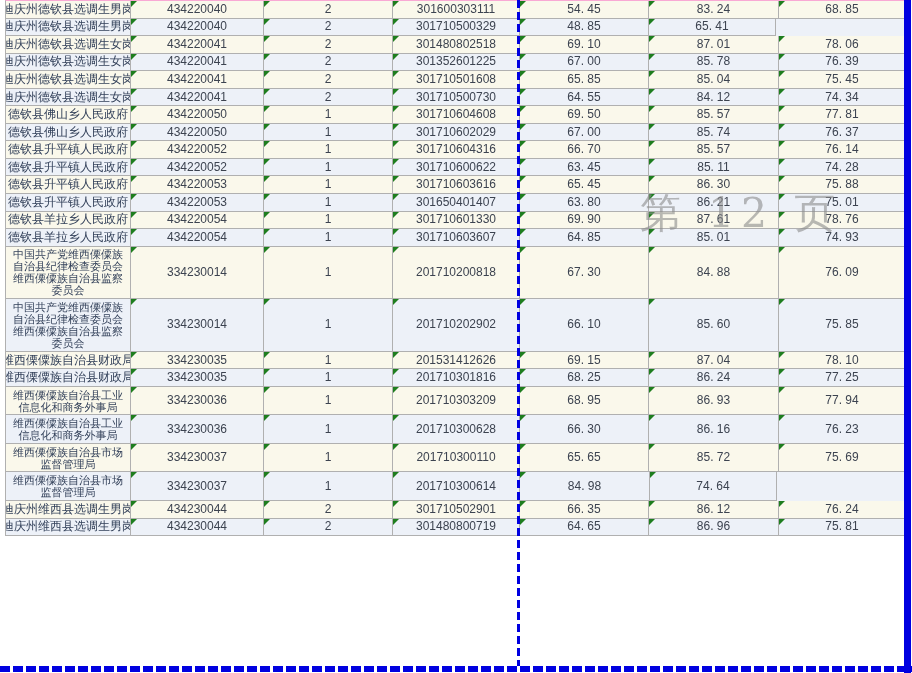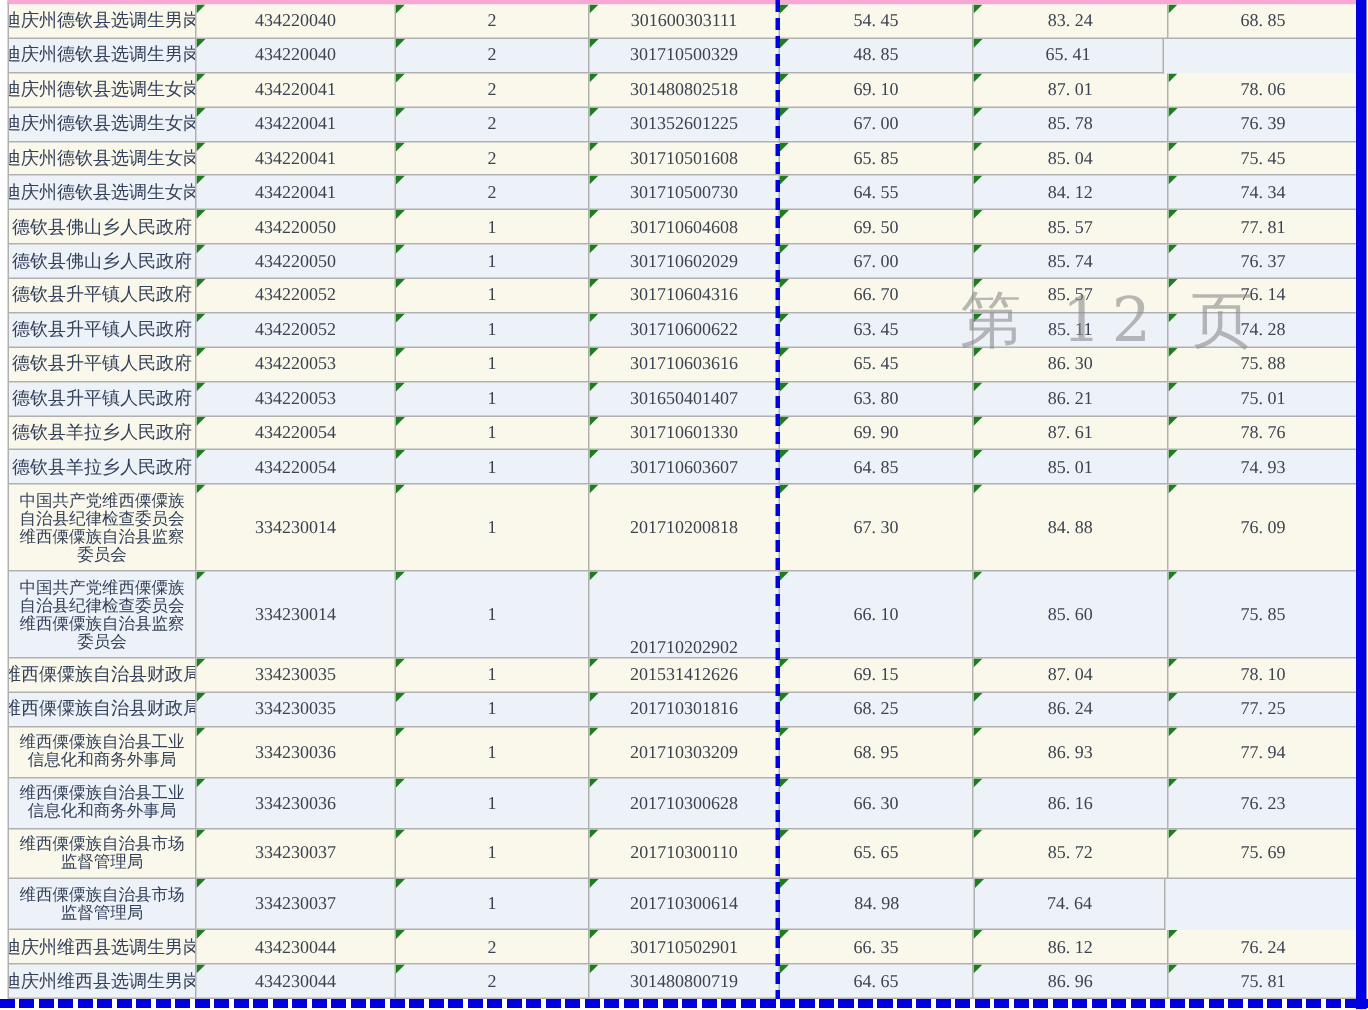--- a/index.html
+++ b/index.html
@@ -1,24 +1,24 @@
 <!DOCTYPE html>
 <html><head>
 <meta charset="utf-8">
 <style>
   html,body{margin:0;padding:0;background:#ffffff;}
   .stage{
     position:relative;width:912px;height:673px;background:#ffffff;overflow:hidden;
     font-family:"Liberation Sans","DejaVu Sans",sans-serif;
   }
   .tbl{
-    position:absolute;left:5px;top:0;width:900px;height:666px;
+    position:absolute;left:5px;top:0;width:900px;height:536px;
     display:flex;flex-direction:column;
-    border-left:1px solid #b0b0b0;border-top:3px solid #f9a8d4;
-    box-sizing:border-box;z-index:1;font-family:Liberation Serif, serif;
+    border-left:1px solid #b0b0b0;border-top:1px solid #f9a8d4;
+    box-sizing:border-box;z-index:1;
   }
   .row{flex:1 1 auto;display:flex;min-height:0;}
   .row.odd{background:#faf8eb;}
   .row.even{background:#edf1f8;}
   .cell{
     position:relative;box-sizing:border-box;
     border-right:1px solid #b0b0b0;border-bottom:1px solid #b0b0b0;
     display:flex;align-items:center;justify-content:center;
     overflow:hidden;text-align:center;
   }
@@ -495,21 +495,21 @@
           <span class="txt multi">中国共产党维西傈僳族自治县纪律检查委员会维西傈僳族自治县监察委员会</span>
         </div>
         <div class="cell code" style="flex: 0 0 133px;">
           <span class="tri"></span>
           <span class="txt">334230014</span>
         </div>
         <div class="cell count" style="flex: 0 0 129px;">
           <span class="tri"></span>
           <span class="txt">1</span>
         </div>
-        <div class="cell exam" style="flex: 0 0 127px; align-items: flex-end;">
+        <div class="cell exam" style="flex: 0 0 127px;">
           <span class="tri"></span>
           <span class="txt">201710202902</span>
         </div>
         <div class="cell written" style="flex: 0 0 129px;">
           <span class="tri"></span>
           <span class="txt">66. 10</span>
         </div>
         <div class="cell interview" style="flex: 0 0 130px;">
           <span class="tri"></span>
           <span class="txt">85. 60</span>

